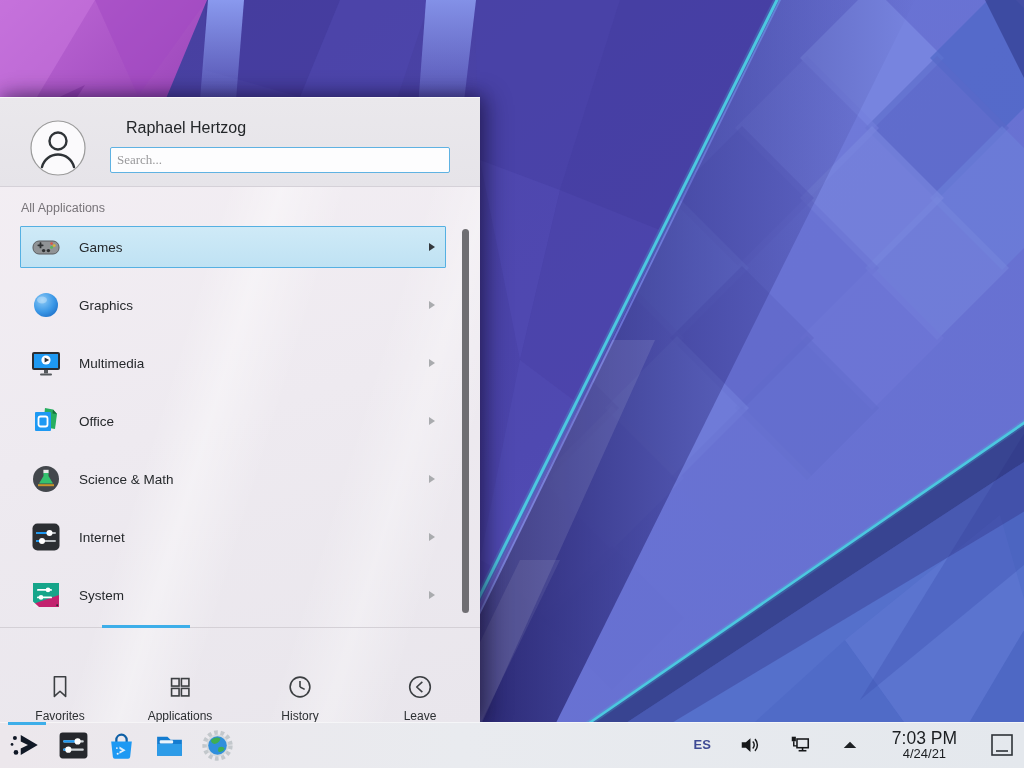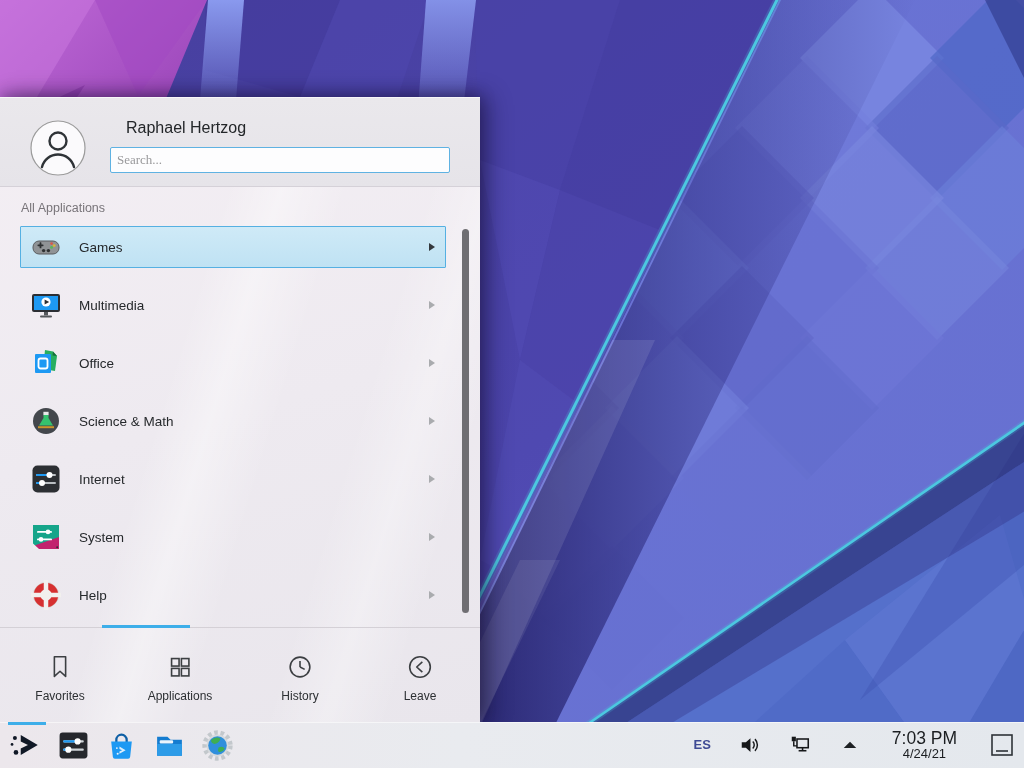--- a/index.html
+++ b/index.html
@@ -35,21 +35,21 @@
   .item-arrow{margin-left:auto;width:0;height:0;border-top:4.5px solid transparent;
     border-bottom:4.5px solid transparent;border-left:6px solid #a9abae;}
   .app-item.selected .item-arrow{border-left-color:#33383c;}
 
   .scrollbar-thumb{position:absolute;right:11px;top:131px;width:7px;height:384px;
     background:#6f6e72;border-radius:4px;}
 
   .tabbar-sep{position:absolute;left:0;top:529px;width:100%;height:1px;background:#d4d0d6;}
   .tab-indicator{position:absolute;left:102px;top:527px;width:88px;height:3px;background:#3daee9;}
   .footer-tabs{position:absolute;left:0;top:531px;width:100%;height:94px;display:flex;}
-  .tab{flex:1;display:flex;flex-direction:column;align-items:center;justify-content:center;gap:7px;padding-top:2px;}
+  .tab{flex:1;display:flex;flex-direction:column;align-items:center;justify-content:flex-end;gap:7px;padding-top:2px;}
   .tab svg{width:30px;height:30px;}
   .tab-label{font-size:12px;color:#2c2f32;}
 
   
   .panel{position:absolute;left:0;top:722px;width:100%;height:46px;
     background:linear-gradient(90deg,#ece7ec 0%,#e9ebef 45%,#e4e8ed 100%);
     display:flex;align-items:center;box-shadow:inset 0 1px 0 rgba(255,255,255,.55);}
   .task-icons{display:flex;align-items:center;gap:12px;padding-left:7px;}
   .task-icon{width:36px;height:36px;display:flex;align-items:center;justify-content:center;}
   .launcher-indicator{position:absolute;left:8px;top:0;width:38px;height:3px;background:#3daee9;}
@@ -194,20 +194,37 @@
             <circle cx="24.2" cy="14.6" r="1.4" fill="#d8b43a"></circle>
             <circle cx="21.6" cy="16.4" r="1.4" fill="#58b858"></circle>
             <circle cx="13.6" cy="19.6" r="1.7" fill="#2e3133"></circle>
             <circle cx="18.4" cy="19.6" r="1.7" fill="#2e3133"></circle>
           </svg>
         </span>
         <span class="app-label">Games</span>
         <span class="item-arrow"></span>
       </div>
 
+      <div class="app-item">
+        <span class="app-icon">
+          <svg viewBox="0 0 32 32" width="32" height="32">
+            <defs>
+                <radialGradient id="sph" cx=".35" cy=".3" r=".9">
+              <stop offset="0" stop-color="#8ccaf6"></stop>
+                  <stop offset=".55" stop-color="#3a97e6"></stop>
+                  <stop offset="1" stop-color="#1565c0"></stop>
+            </radialGradient>
+              </defs>
+            <circle cx="16" cy="16" r="12" fill="url(#sph)"></circle>
+            <ellipse cx="12" cy="11" rx="5" ry="3.4" fill="#ffffff" opacity=".3"></ellipse>
+          </svg>
+        </span>
+        <span class="app-label">Graphics</span>
+        <span class="item-arrow"></span>
+      </div>
 
 
       <div class="app-item">
         <span class="app-icon">
           <svg viewBox="0 0 32 32" width="32" height="32">
             <rect x="2" y="5" width="28" height="18" rx="2" fill="#2b2e33"></rect>
             <rect x="4" y="7" width="24" height="14" fill="#1d99f3"></rect>
             <circle cx="16" cy="13" r="4.6" fill="#ffffff"></circle>
             <polygon points="14.6,10.6 19.2,13 14.6,15.4" fill="#2b2e33"></polygon>
             <rect x="14" y="23" width="4" height="3.4" fill="#55585c"></rect>

